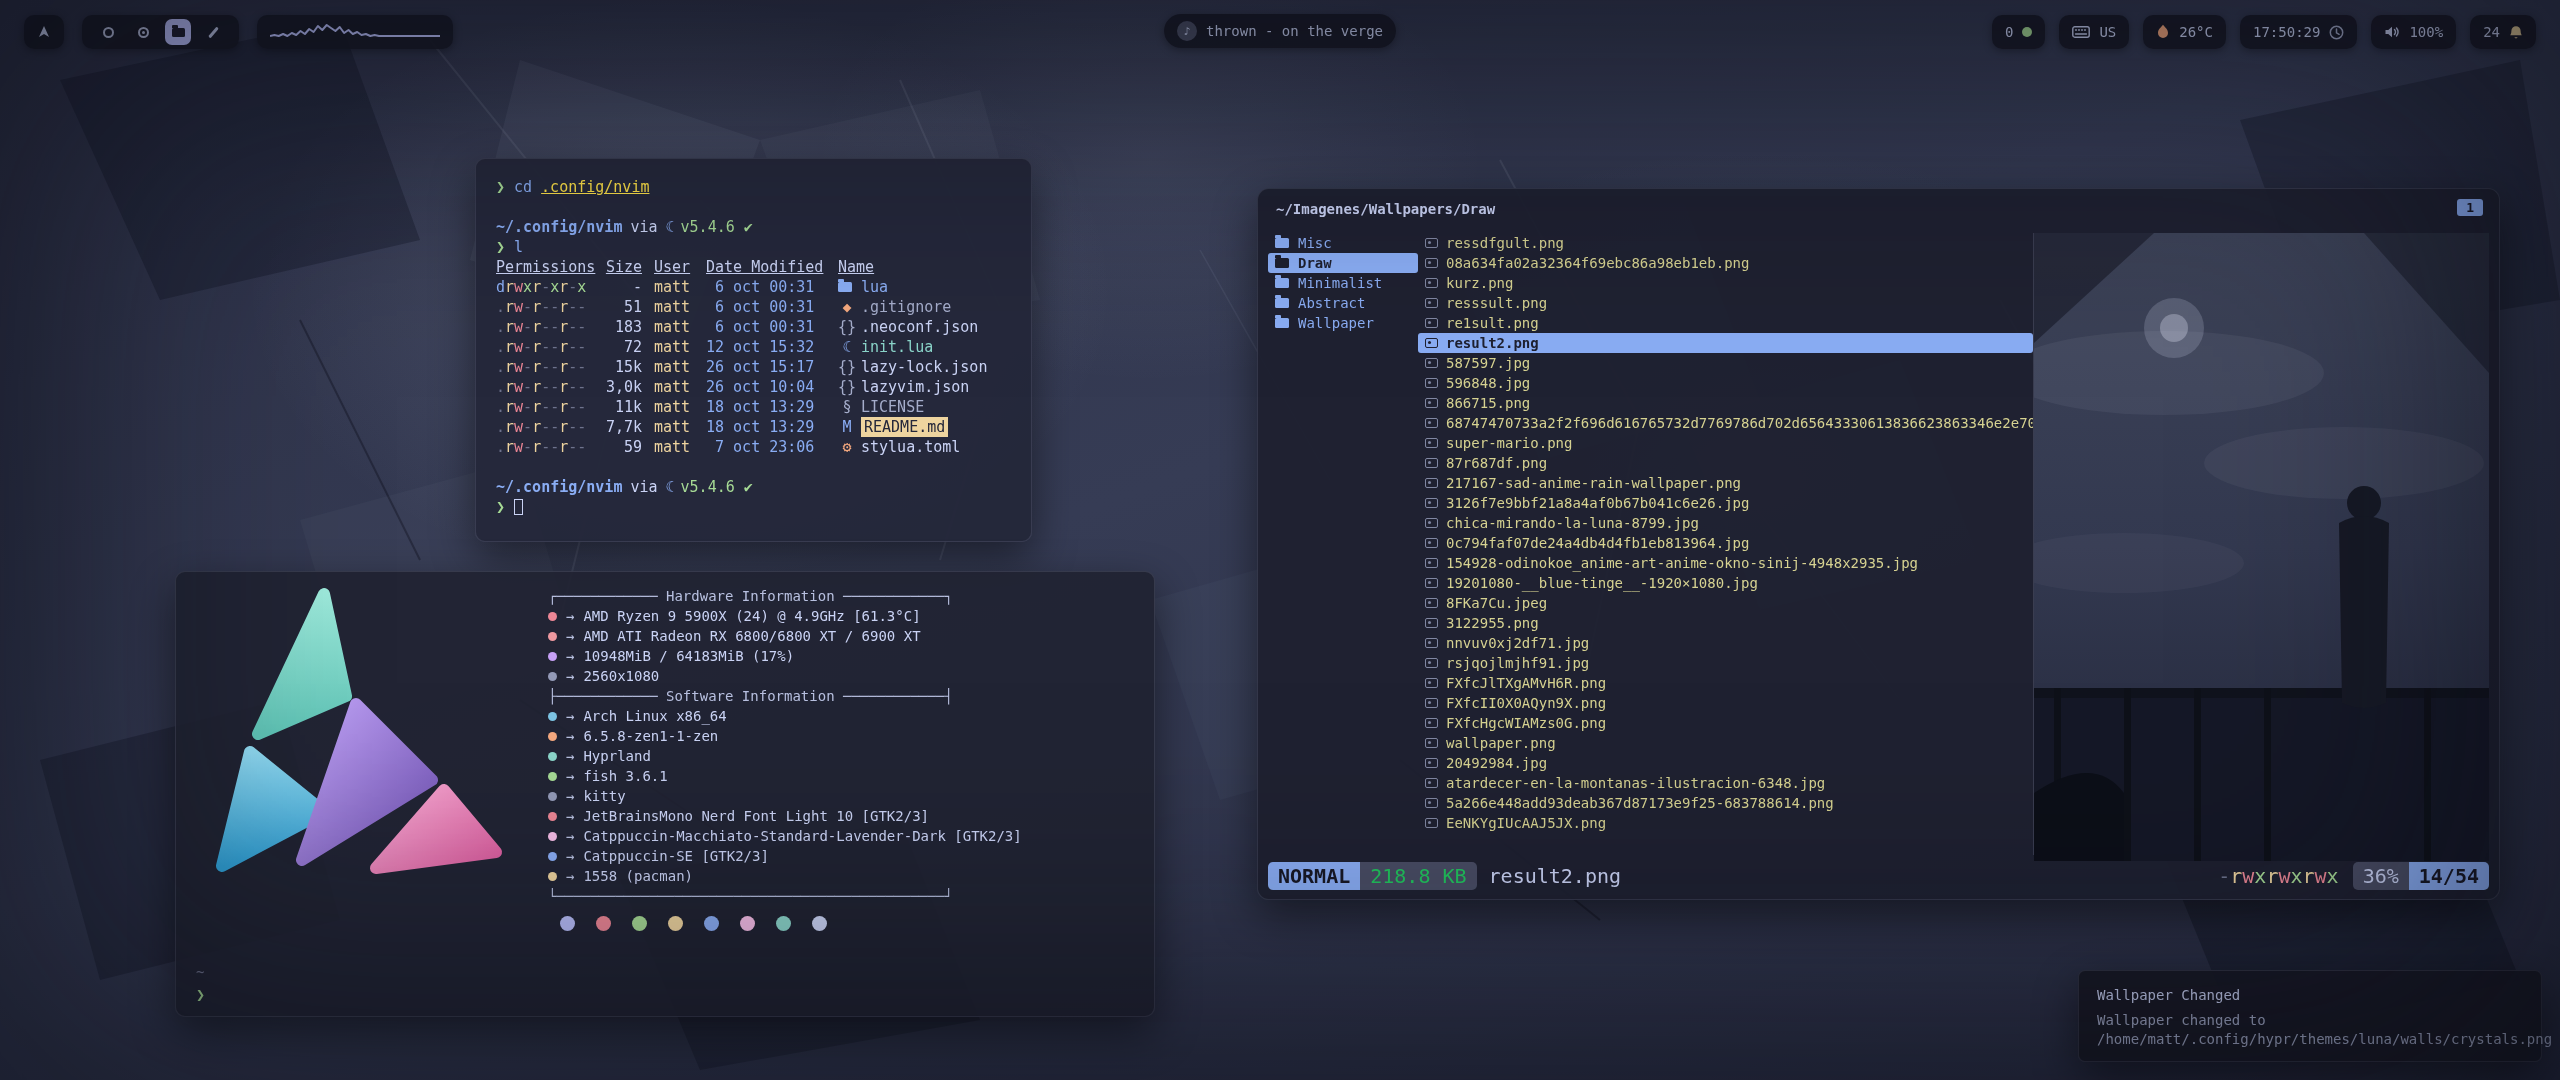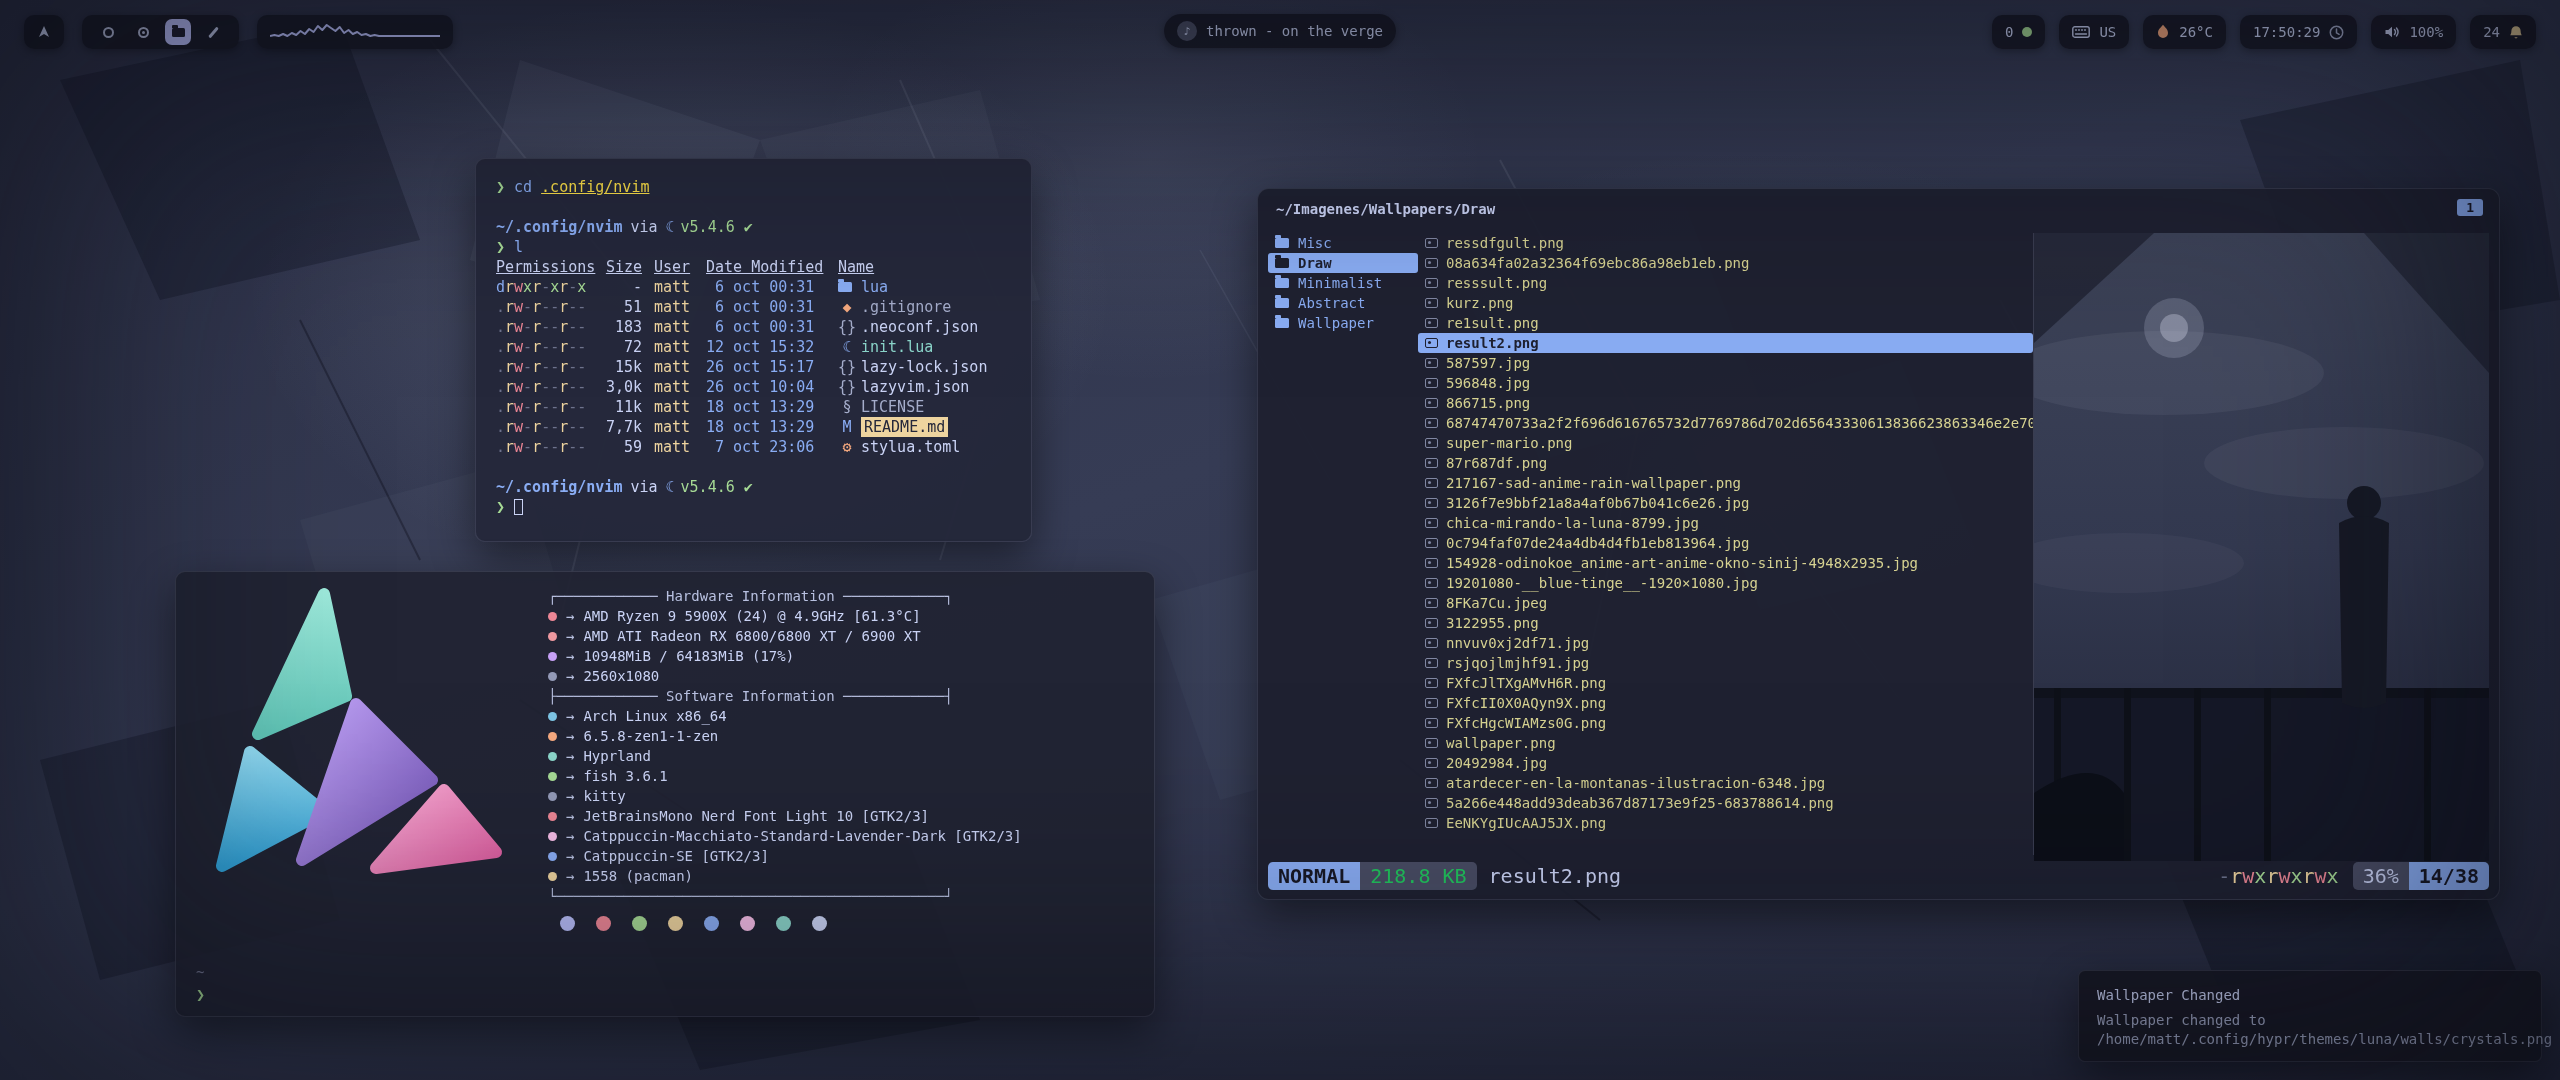--- a/index.html
+++ b/index.html
@@ -386,22 +386,22 @@
     <div class="fm-parent" id="fm-parents">
         <div class="fm-row dir"><span class="i-folder"></span><span>Misc</span></div>
         <div class="fm-row dir sel"><span class="i-folder"></span><span>Draw</span></div>
         <div class="fm-row dir"><span class="i-folder"></span><span>Minimalist</span></div>
         <div class="fm-row dir"><span class="i-folder"></span><span>Abstract</span></div>
         <div class="fm-row dir"><span class="i-folder"></span><span>Wallpaper</span></div>
       </div>
     <div class="fm-list" id="fm-files">
         <div class="fm-row file"><span class="i-img"></span><span>ressdfgult.png</span></div>
         <div class="fm-row file"><span class="i-img"></span><span>08a634fa02a32364f69ebc86a98eb1eb.png</span></div>
+        <div class="fm-row file"><span class="i-img"></span><span>kurz.png</span></div>
         <div class="fm-row file"><span class="i-img"></span><span>resssult.png</span></div>
-        <div class="fm-row file"><span class="i-img"></span><span>kurz.png</span></div>
         <div class="fm-row file"><span class="i-img"></span><span>re1sult.png</span></div>
         <div class="fm-row file sel"><span class="i-img"></span><span>result2.png</span></div>
         <div class="fm-row file"><span class="i-img"></span><span>587597.jpg</span></div>
         <div class="fm-row file"><span class="i-img"></span><span>596848.jpg</span></div>
         <div class="fm-row file"><span class="i-img"></span><span>866715.png</span></div>
         <div class="fm-row file"><span class="i-img"></span><span>68747470733a2f2f696d616765732d7769786d702d65643330613836623863346e2e706e67</span></div>
         <div class="fm-row file"><span class="i-img"></span><span>super-mario.png</span></div>
         <div class="fm-row file"><span class="i-img"></span><span>87r687df.png</span></div>
         <div class="fm-row file"><span class="i-img"></span><span>217167-sad-anime-rain-wallpaper.png</span></div>
         <div class="fm-row file"><span class="i-img"></span><span>3126f7e9bbf21a8a4af0b67b041c6e26.jpg</span></div>
@@ -452,21 +452,21 @@
       </svg>
     </div>
   </div>
   <div class="fm-status">
     <span class="badge b-mode">NORMAL</span>
     <span class="badge b-size">218.8 KB</span>
     <span class="fm-file">result2.png</span>
     <span class="fm-right">
       <span id="status-perms"><span><span style="color: rgb(110, 115, 141);">-</span><span style="color: rgb(238, 212, 159);">r</span><span style="color: rgb(237, 135, 150);">w</span><span style="color: rgb(166, 218, 149);">x</span><span style="color: rgb(238, 212, 159);">r</span><span style="color: rgb(237, 135, 150);">w</span><span style="color: rgb(166, 218, 149);">x</span><span style="color: rgb(238, 212, 159);">r</span><span style="color: rgb(237, 135, 150);">w</span><span style="color: rgb(166, 218, 149);">x</span></span></span>
       <span class="badge b-pct">36%</span>
-      <span class="badge b-pos">14/38</span>
+      <span class="badge b-pos">14/54</span>
     </span>
   </div>
 </div>
 
 <div class="window notif">
   <div class="notif-title">Wallpaper Changed</div>
   <div class="notif-body">Wallpaper changed to /home/matt/.config/hypr/themes/luna/walls/crystals.png</div>
 </div>
 
 <div class="vignette"></div>

